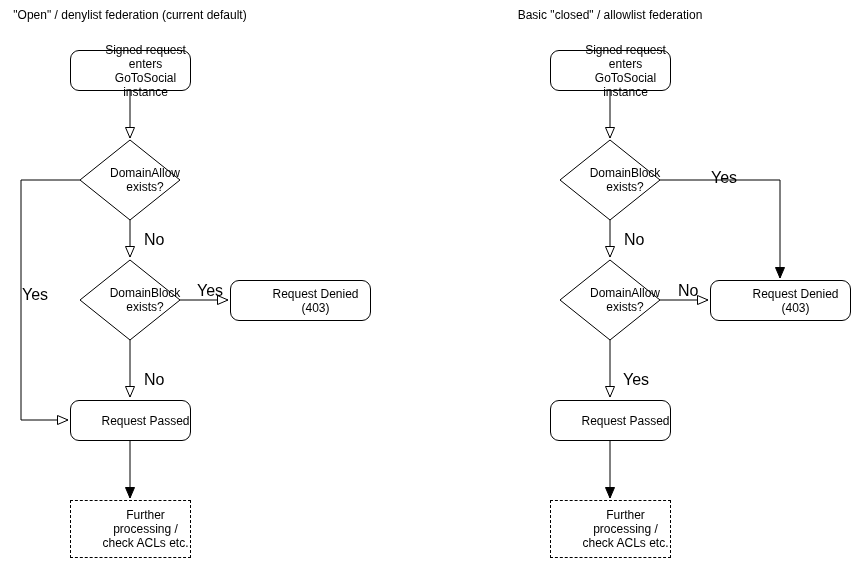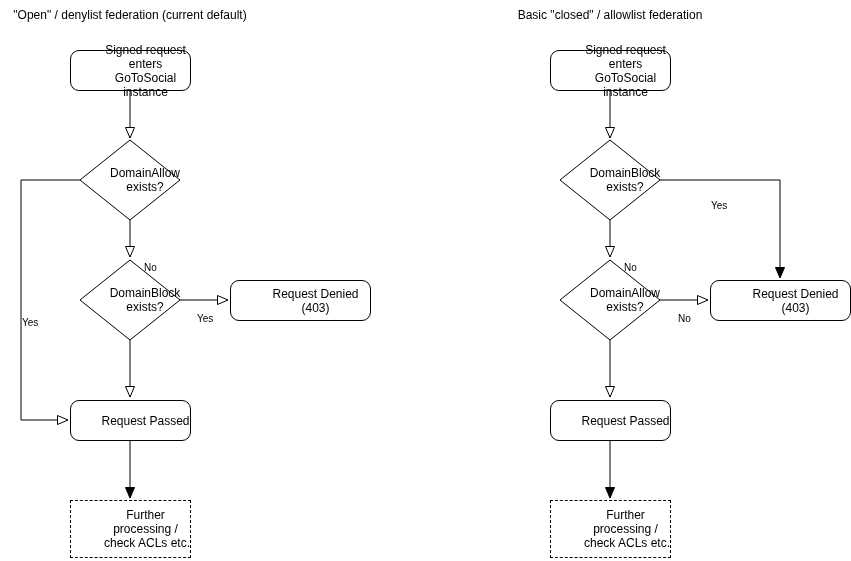--- a/index.html
+++ b/index.html
@@ -34,29 +34,27 @@
     padding-left: 30px;
   }
   .rbox {
     border: 1px solid #000000;
     border-radius: 9px;
     background: #ffffff;
   }
   .dbox {
     border: 1px dashed #000000;
     background: #ffffff;
-    align-items: flex-end;
   }
   .diamond-label { background: transparent; text-align: center; }
   .edge-label {
     position: absolute;
-    font-size: 10px;
+    font-size: 16px;
     line-height: 12px;
     white-space: nowrap;
-    margin-top: 28px;
   }
 </style>
 </head>
 <body>
 
 <div class="canvas">
 
   <svg class="wires" width="851" height="561" viewBox="0 0 851 561">
     <defs>
       <marker id="arrow-open" markerWidth="14" markerHeight="12" refX="11.5" refY="6" orient="auto" markerUnits="userSpaceOnUse">

